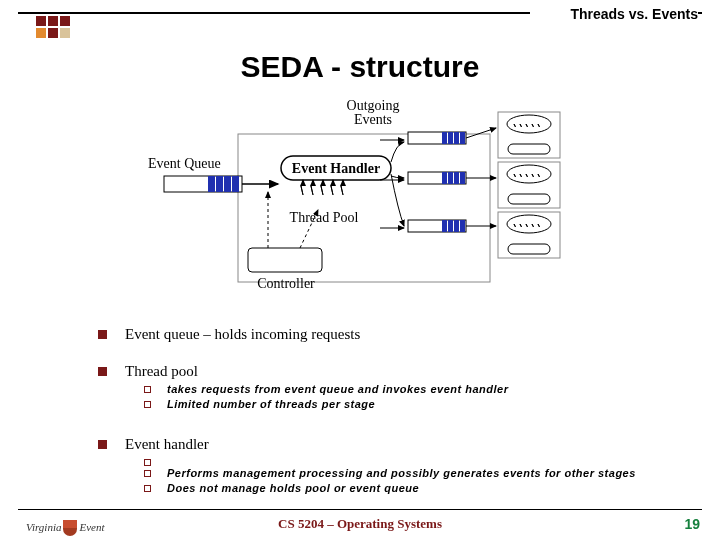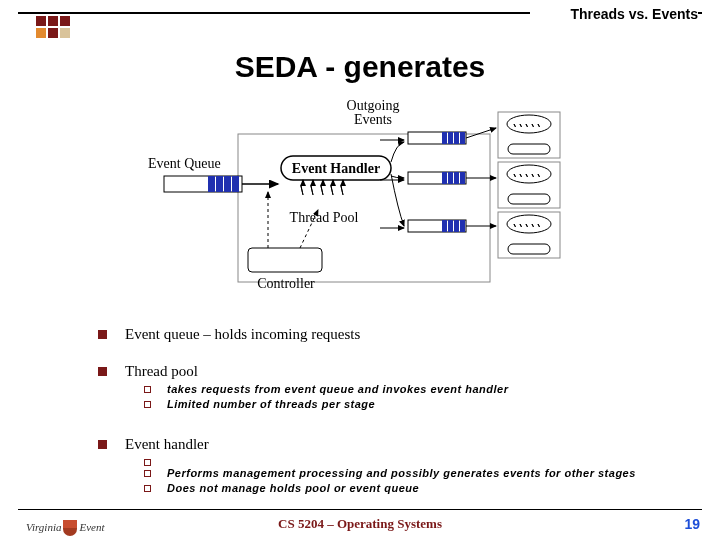--- a/index.html
+++ b/index.html
@@ -19,21 +19,21 @@
   .content { position: absolute; top: 306px; left: 98px; width: 560px; font-family: "Times New Roman", serif; }
   .l1 { display: flex; align-items: flex-start; margin-bottom: 2px; margin-top: 20px; }
   .l1 .bullet { width: 9px; height: 9px; background: #7a1818; margin-top: 4px; margin-right: 18px; flex: 0 0 9px; }
   .l1 .txt { font-size: 15px; }
   .l2 { display: flex; align-items: flex-start; margin-left: 46px; margin-bottom: 0px; font-style: italic; }
   .l2 .bullet { width: 7px; height: 7px; border: 1px solid #7a1818; margin-top: 4px; margin-right: 16px; flex: 0 0 7px; }
   .l2 .txt { font-size: 11px; font-weight: bold; font-family: Arial, sans-serif; letter-spacing: 0.5px; line-height: 1.35; }
   .spacer { height: 4px; }
   .footer-line { position: absolute; bottom: 30px; left: 18px; right: 18px; height: 1.5px; background: #000; }
   .footer-text { position: absolute; bottom: 8px; left: 0; right: 0; text-align: center; font-family: "Times New Roman", serif; font-weight: bold; color: #7a1818; font-size: 13px; }
-  .page-num { position: absolute; bottom: 8px; right: 20px; font-family: Arial, sans-serif; font-weight: bold; color: #1d4ed8; font-size: 14px; }
+  .page-num { position: absolute; bottom: 8px; right: 20px; font-family: Arial, sans-serif; font-weight: bold; color: #15803d; font-size: 14px; }
   .vt-logo { position: absolute; bottom: 4px; left: 26px; font-family: "Times New Roman", serif; font-size: 11px; font-style: italic; color: #333; }
   .vt-logo .shield { display: inline-block; width: 14px; height: 16px; background: linear-gradient(#c84d2f 50%, #a33a20 50%); border-radius: 0 0 7px 7px; vertical-align: middle; margin: 0 2px; }
 </style>
 </head>
 <body>
 
 <div class="slide">
 
   <div class="header-bar">
     <div class="topic-label">Threads vs. Events</div>
@@ -41,21 +41,21 @@
     <div class="header-squares">
       <div class="sq dark"></div>
       <div class="sq dark"></div>
       <div class="sq dark"></div>
       <div class="sq orange"></div>
       <div class="sq dark"></div>
       <div class="sq tan"></div>
     </div>
   </div>
 
-  <div class="title">SEDA - generates</div>
+  <div class="title">SEDA - structure</div>
 
   <svg class="diagram" viewBox="0 0 430 190">
     <defs>
       <marker id="arrow" markerWidth="8" markerHeight="8" refX="6" refY="3" orient="auto">
         <path d="M0,0 L7,3 L0,6 Z" fill="#000"></path>
       </marker>
     </defs>
     <rect x="90" y="34" width="252" height="148" fill="none" stroke="#888" stroke-width="1"></rect>
     <text x="0" y="68">Event Queue</text>
     <g>

